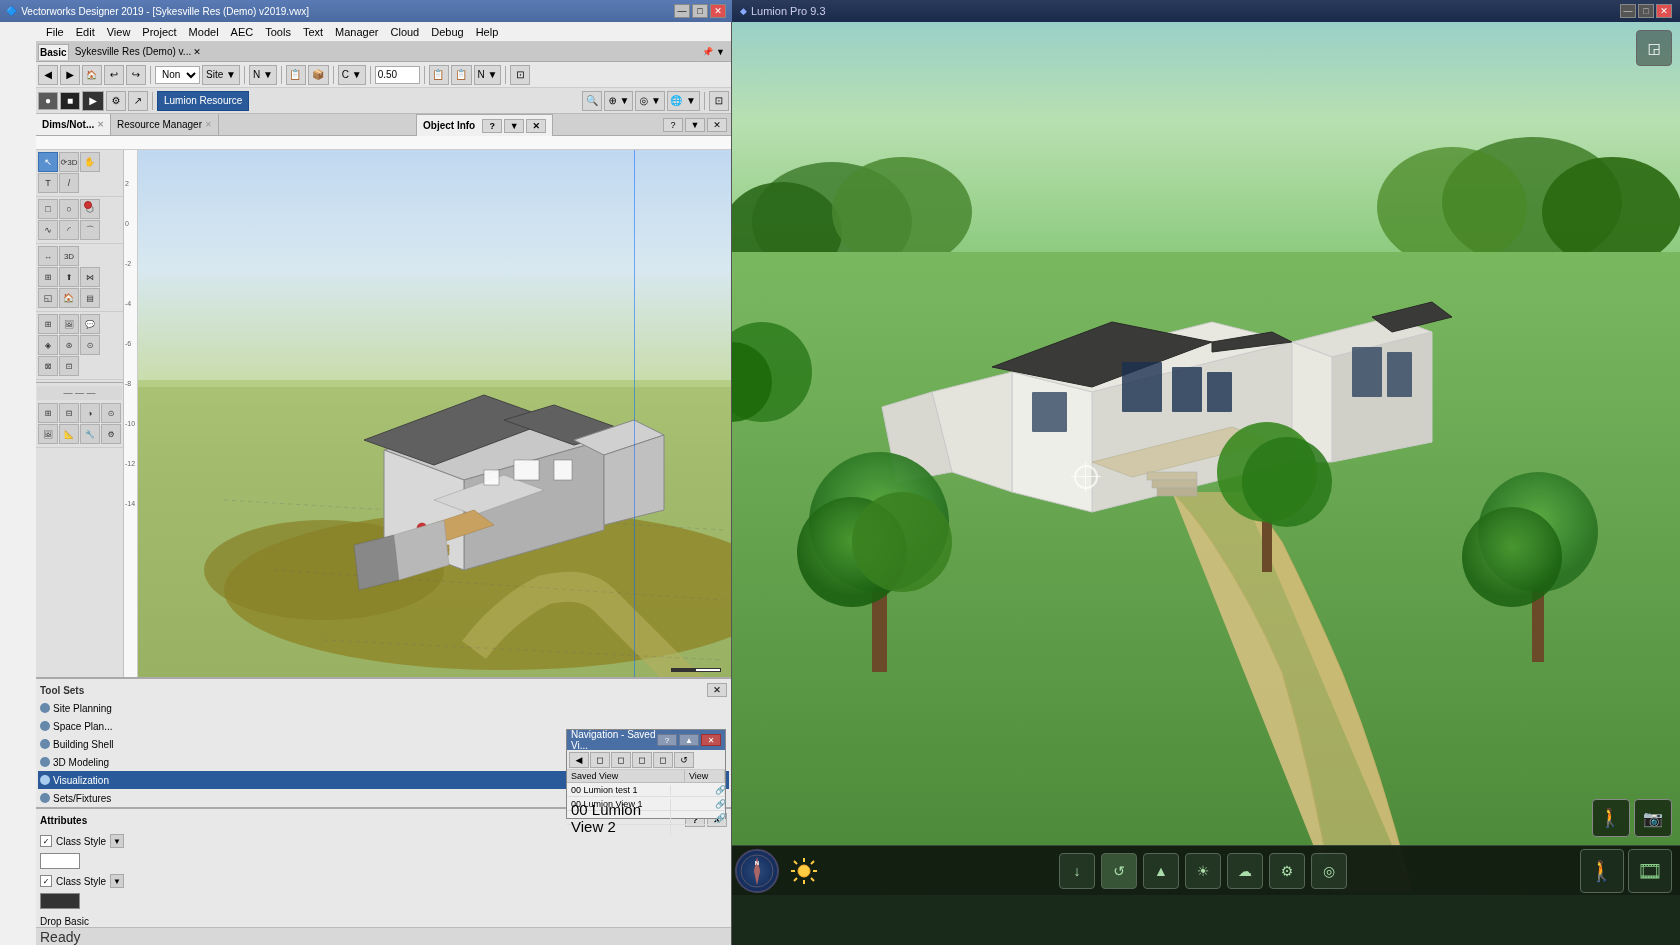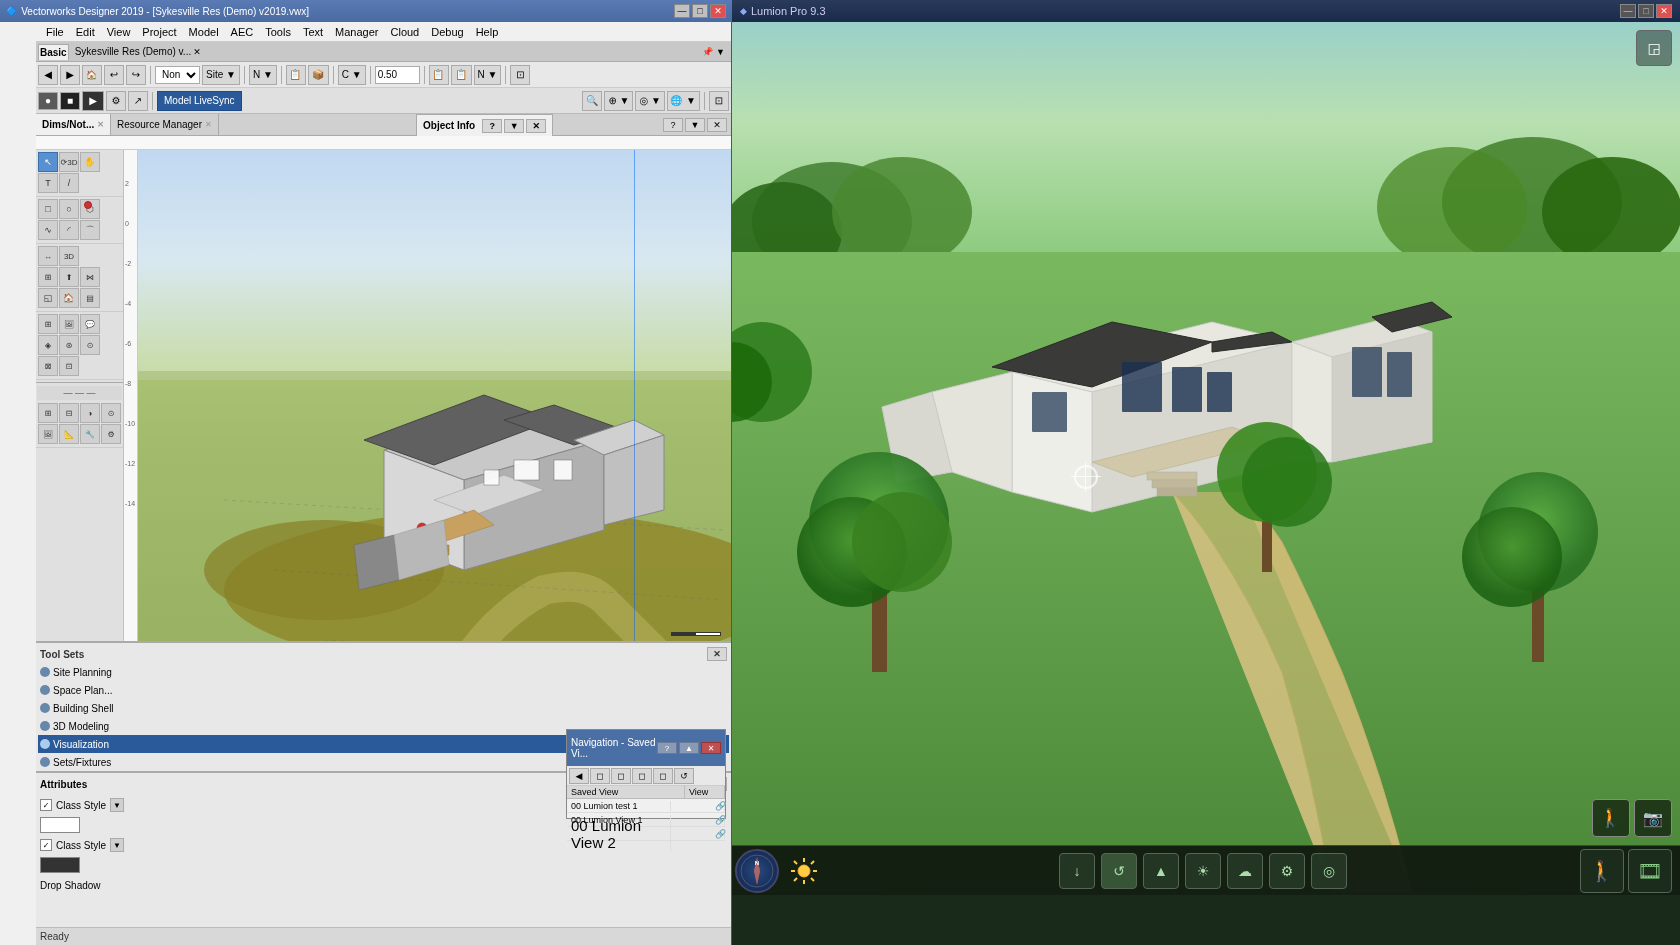--- a/index.html
+++ b/index.html
@@ -176,21 +176,21 @@
       height: 100%;
       border-right: 1px solid #aaa;
       font-size: 10px;
       cursor: pointer;
       gap: 3px;
     }
     .panel-tab.active { background: #f0f0f0; font-weight: bold; }
 
     
     .attributes-panel {
-      height: 156px;
+      height: 120px;
       background: #e8e8e8;
       border-top: 2px solid #aaa;
       padding: 4px;
     }
     .attr-header {
       display: flex;
       align-items: center;
       justify-content: space-between;
       font-size: 10px;
       font-weight: bold;
@@ -279,21 +279,21 @@
       position: absolute;
       left: 566px;
       top: 729px;
       width: 160px;
       height: 90px;
       background: #f0f0f0;
       border: 1px solid #888;
       z-index: 100;
     }
     .nav-panel-header {
-      height: 36px;
+      height: 20px;
       background: #4a6fa5;
       display: flex;
       align-items: center;
       padding: 0 4px;
       font-size: 10px;
       color: white;
       justify-content: space-between;
     }
     .nav-panel-toolbar {
       height: 20px;
@@ -430,23 +430,23 @@
       padding: 0 8px;
       font-size: 11px;
       color: #cce;
     }
 
     .status-bar {
       height: 18px;
       background: #d8d8d8;
       border-top: 1px solid #bbb;
       display: flex;
-      align-items: center;
+      align-items: flex-end;
       padding: 0 4px;
-      font-size: 10px;
+      font-size: 14px;
       color: #333;
       gap: 4px;
     }
 
     
     .vw-toolbox {
       width: 88px;
       background: #e0e0e0;
       border-right: 1px solid #c0c0c0;
       display: flex;
@@ -601,21 +601,21 @@
     </div>
 
     <div class="toolbar2">
       <div class="tb-btn" style="background:#5a5a5a; color:white; width:18px; height:18px;">●</div>
       <div class="tb-btn" style="background:#222; color:white; width:18px; height:18px;">■</div>
       <div class="tb-btn" style="background:#333; color:white; width:22px;">▶</div>
       <div class="tb-btn">⚙</div>
       <div class="tb-btn">↗</div>
       <div class="tb-separator"></div>
       <div class="lumion-sync-btn">
-        <span>Model LiveSync</span>
+        <span>Lumion Resource</span>
       </div>
       <div style="flex:1;"></div>
       <div class="tb-btn">🔍</div>
       <div class="tb-btn">⊕ ▼</div>
       <div class="tb-btn">◎ ▼</div>
       <div class="tb-btn">🌐 ▼</div>
       <div class="tb-separator"></div>
       <div class="tb-btn">⊡</div>
     </div>
 
@@ -874,21 +874,21 @@
       </div>
       <div class="attr-row">
         <div class="attr-checkbox">✓</div>
         <span>Class Style</span>
         <div class="attr-dropdown">▼</div>
       </div>
       <div class="attr-row">
         <div class="attr-swatch dark"></div>
       </div>
       <div class="attr-row">
-        <span>Drop Shadow</span>
+        <span>Drop Basic</span>
       </div>
     </div>
 
     <div class="status-bar">
       <span>Ready</span>
     </div>
   </div>
 </div>
 
 <div class="lumion-window">

